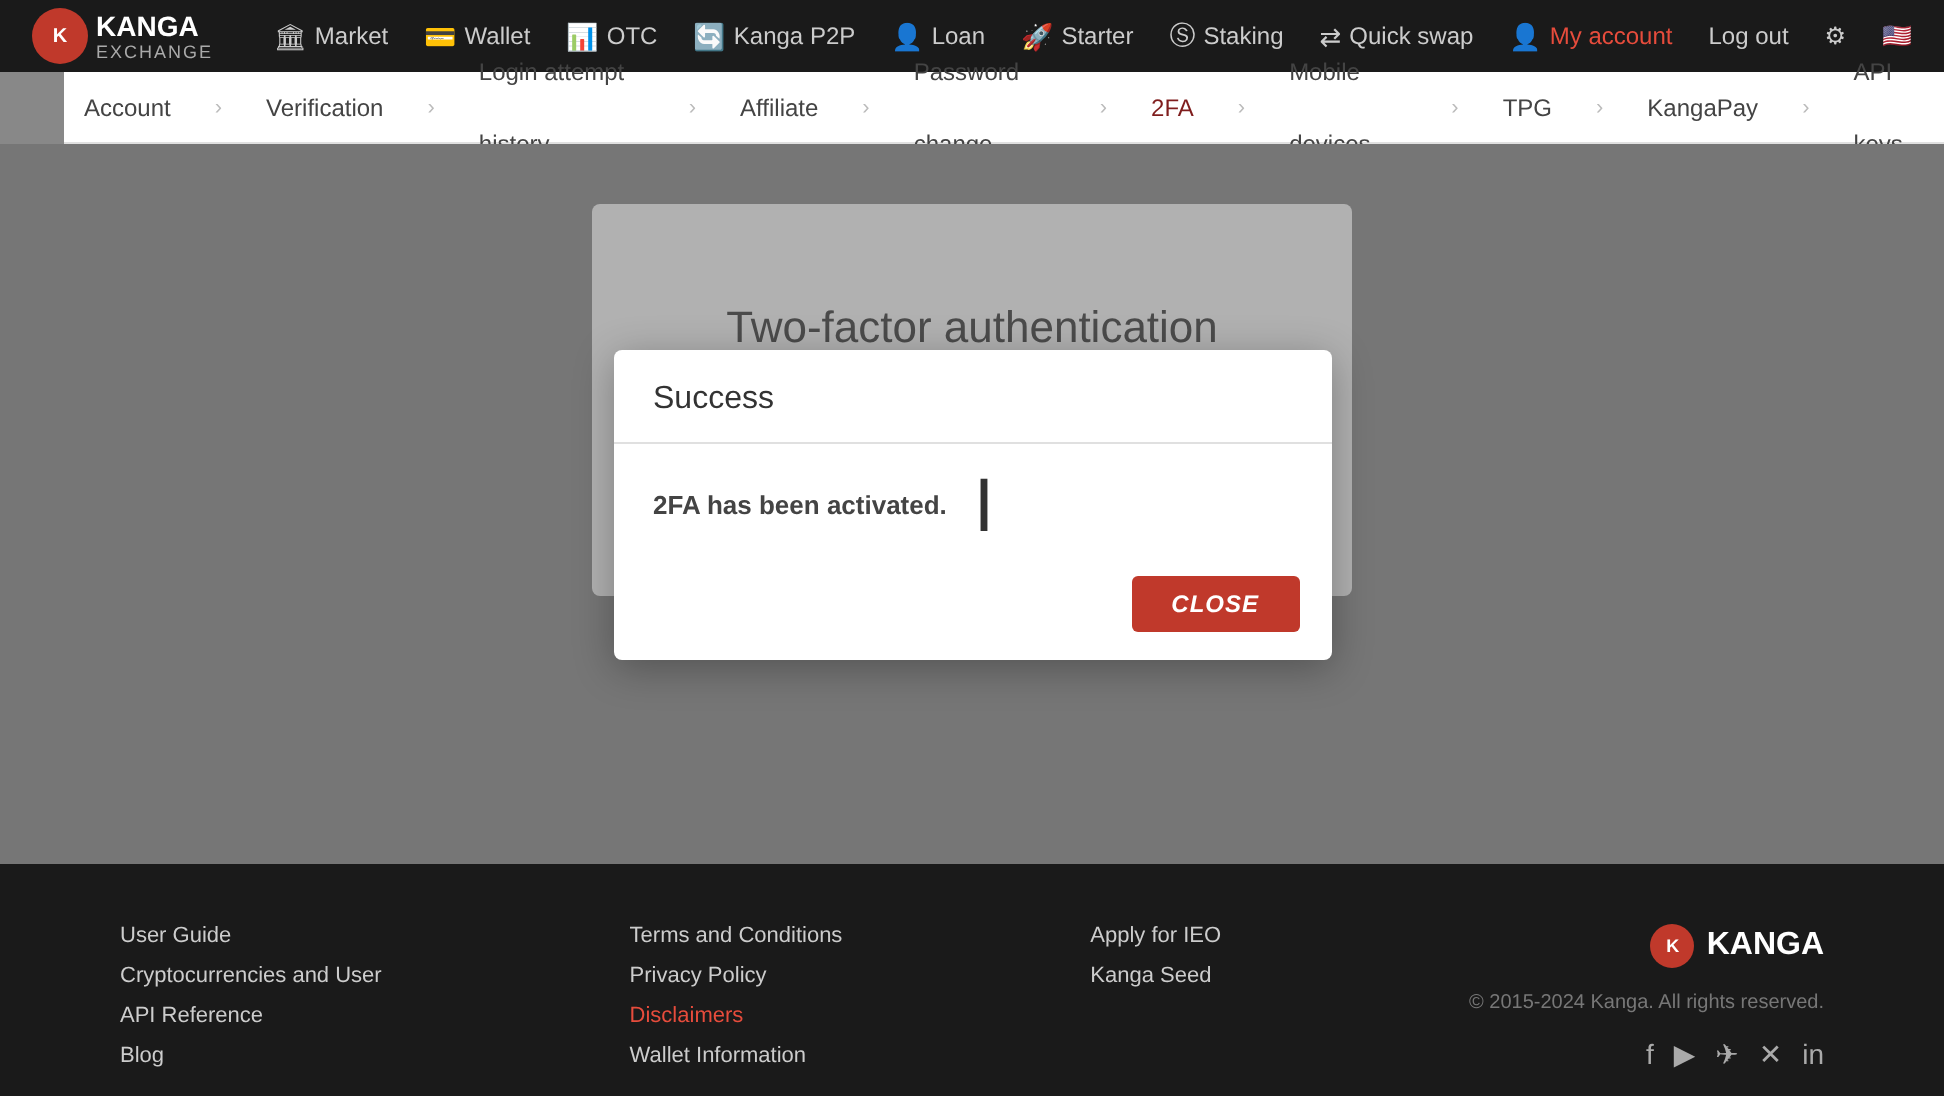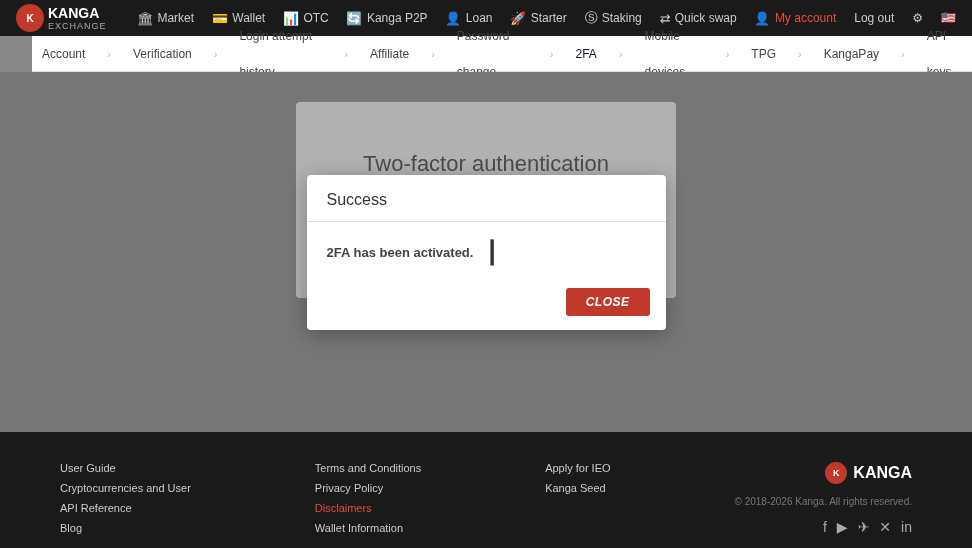--- a/index.html
+++ b/index.html
@@ -56,21 +56,21 @@
       border-bottom: 1px solid #e0e0e0;
       margin-left: 32px;
     }
     .sec-nav a {
       color: #444;
       text-decoration: none;
       font-size: 12px;
       padding: 0 10px;
       line-height: 36px;
     }
-    .sec-nav a.active { color: #0f172a; }
+    .sec-nav a.active { color: #7f1d1d; }
     .sec-nav-sep { color: #bbb; font-size: 11px; }
 
     
     .main-area {
       background: #888;
       min-height: 360px;
       display: flex;
       align-items: flex-start;
       justify-content: center;
       padding: 30px 20px 40px;
@@ -345,21 +345,21 @@
   </div>
   <div class="footer-col">
     <a href="#">Apply for IEO</a>
     <a href="#">Kanga Seed</a>
   </div>
   <div class="footer-right">
     <div class="footer-logo">
       <div class="footer-logo-circle">K</div>
       <span class="footer-logo-text">KANGA</span>
     </div>
-    <span class="footer-copy">© 2018-2026 Kanga. All rights reserved.</span>
+    <span class="footer-copy">© 2015-2024 Kanga. All rights reserved.</span>
     <div class="footer-social">
       <a href="#" class="social-icon">f</a>
       <a href="#" class="social-icon">▶</a>
       <a href="#" class="social-icon">✈</a>
       <a href="#" class="social-icon">✕</a>
       <a href="#" class="social-icon">in</a>
     </div>
   </div>
 </div>
 

